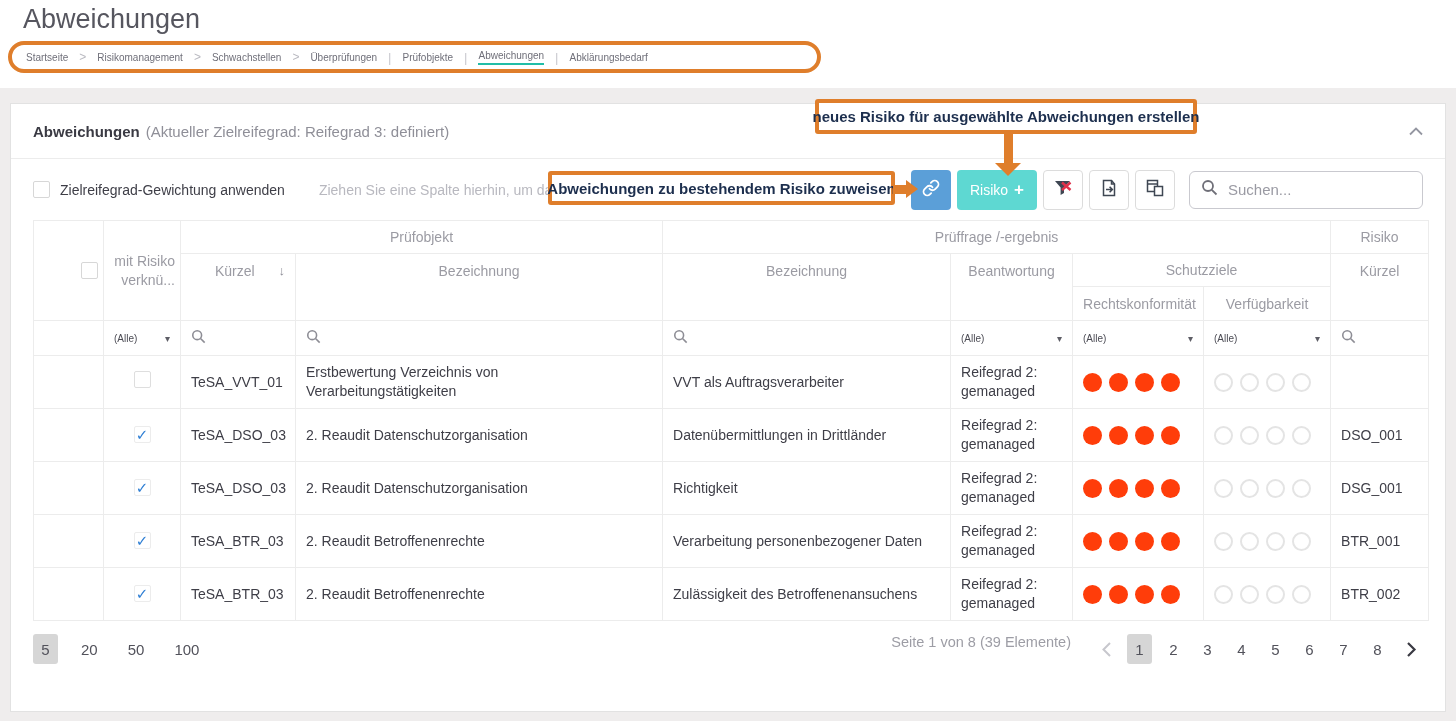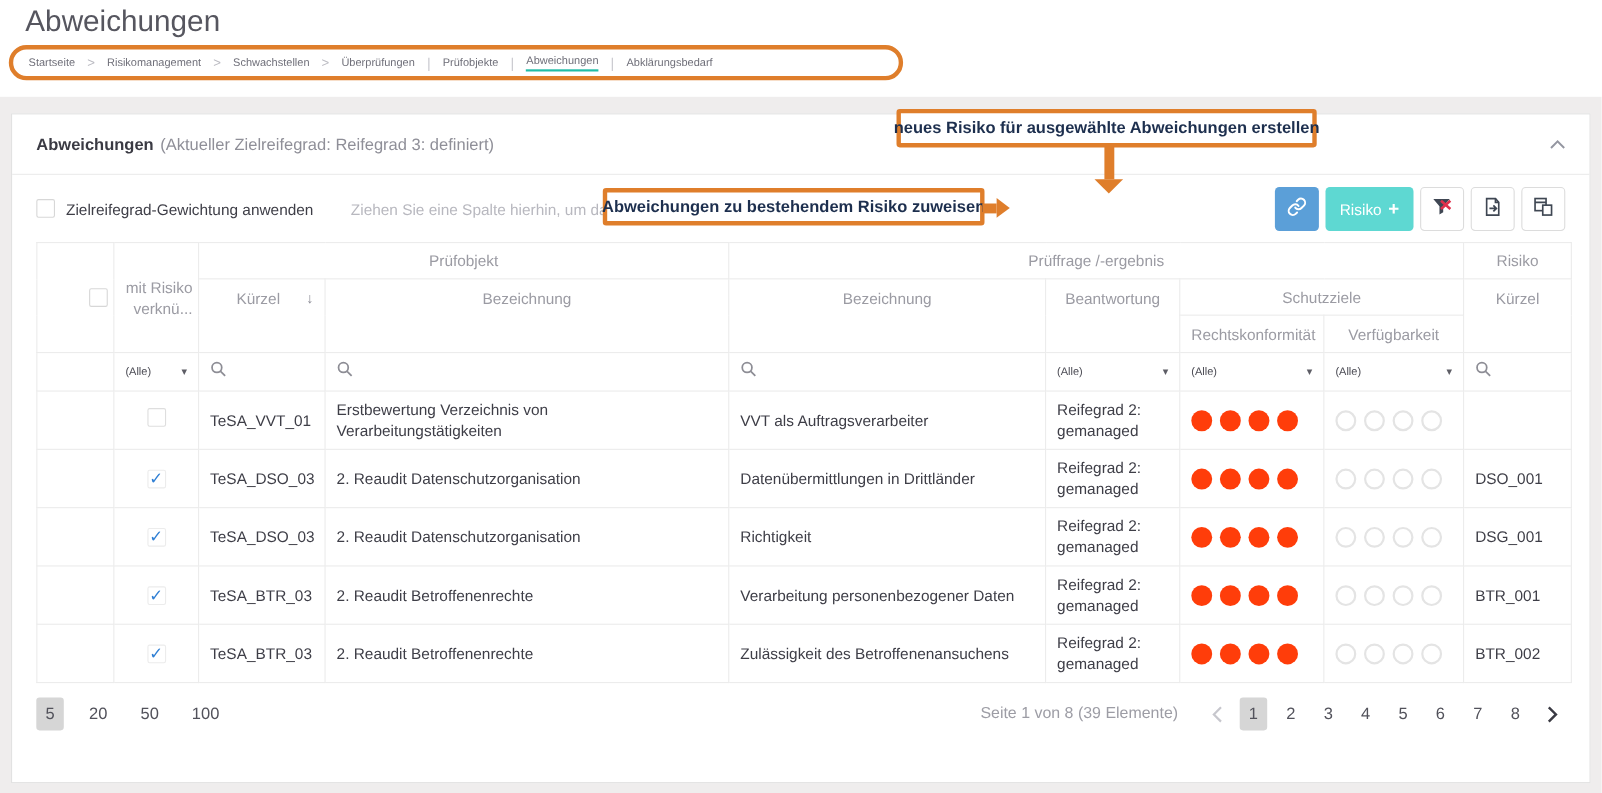--- a/index.html
+++ b/index.html
@@ -67,21 +67,21 @@
   .row-check.unchecked { border-color:#dedede; }
   .row-check .mark { color:#2f7fd4; font-size:15px; font-weight:bold; line-height:1; }
   .dots { display:flex; gap:7px; }
   .dot { width:19px; height:19px; border-radius:50%; flex:none; }
   .dot.filled { background:#ff3d0a; }
   .dot.empty { border:2px solid #e4e4e4; background:#fff; }
   
   .pager { display:flex; align-items:center; margin:13px 22px 0 22px; }
   .size-btn { min-width:25px; height:30px; padding:0 7px; display:flex; align-items:center; justify-content:center; font-size:15px; color:#52525b; border-radius:3px; margin-right:16px; cursor:pointer; }
   .size-btn.active { background:#d6d6d6; }
-  .pager-right { margin-left:auto; display:flex; align-items:center; gap:9px; }
+  .pager-right { margin-left:auto; display:flex; align-items:flex-start; gap:9px; }
   .pager-info { color:#9d9da5; font-size:14.5px; margin-right:14px; }
   .page-btn { min-width:25px; height:30px; padding:0 6px; display:flex; align-items:center; justify-content:center; font-size:15px; color:#52525b; border-radius:3px; cursor:pointer; }
   .page-btn.active { background:#d6d6d6; }
   .nav-arrow { display:flex; align-items:center; justify-content:center; width:24px; height:30px; cursor:pointer; }
   
   .ann-box { position:absolute; background:#fff; border:4px solid #df7e2b; border-radius:3px;
     display:flex; align-items:center; justify-content:center; font-size:15px; font-weight:bold;
     color:#1d2f4e; z-index:20; white-space:nowrap; }
   .ann1 { left:815px; top:99px; width:382px; height:35px; }
   .ann2 { left:548px; top:171px; width:347px; height:34px; }
@@ -162,20 +162,29 @@
       </button>
       <button class="btn btn-white">
         <span>
           <svg width="18" height="18" viewBox="0 0 18 18" fill="none" stroke="#3f4753" stroke-width="1.5">
             <rect x="1.5" y="1.5" width="10" height="11"></rect>
             <path d="M1.5 5h10"></path>
             <rect x="8.5" y="7.5" width="8" height="9" fill="#ffffff"></rect>
           </svg>
         </span>
       </button>
+      <div class="search-box">
+        <span>
+          <svg width="17" height="17" viewBox="0 0 17 17" fill="none" stroke="#6f6f78" stroke-width="1.8">
+            <circle cx="7" cy="7" r="5"></circle>
+            <path d="M10.8 10.8 L15.5 15.5"></path>
+          </svg>
+        </span>
+        <input type="text" placeholder="Suchen..." style="">
+      </div>
     </div>
   </div>
 
   <div class="table-wrap">
     <table>
       <colgroup>
         <col style="width:70px">
           <col style="width:77px">
           <col style="width:115px">
           <col style="width:367px">

